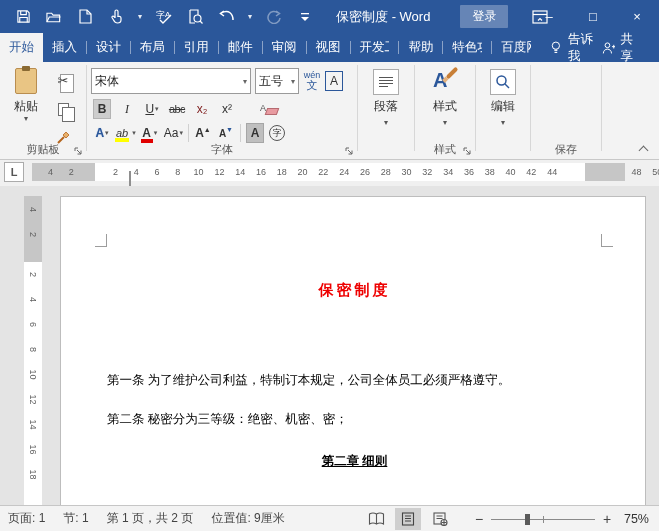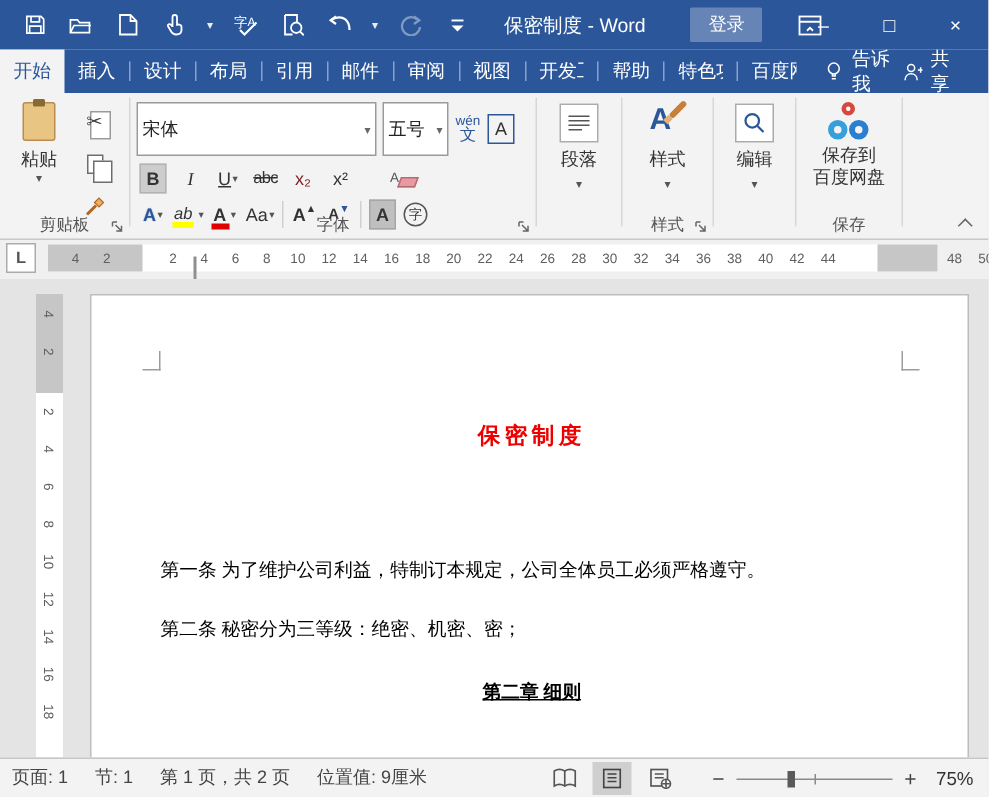--- a/index.html
+++ b/index.html
@@ -45,21 +45,21 @@
   .clipicon .page { position:absolute; right:-4px; top:5px; width:14px; height:19px; background:#fff; border:1px solid #9a9a9a; }
   .paste-big .lbl { margin-top:4px; font-size:12px; color:#333; }
   .clip-small { position:absolute; left:52px; top:8px; display:flex; flex-direction:column; gap:9px; align-items:center; }
   .sbtn { width:22px; height:20px; display:flex; align-items:center; justify-content:center; font-size:13px; color:#444; }
   .copy-ic { position:relative; width:11px; height:13px; border:1px solid #6d6d6d; background:#fff; }
   .copy-ic::before { content:""; position:absolute; left:3px; top:3px; width:11px; height:13px; border:1px solid #6d6d6d; background:#fff; }
 
   
   .grp.font { width:270px; }
   .frow1 { display:flex; align-items:center; gap:4px; padding:6px 0 0 4px; }
-  .combo { height:36px; background:#fff; border:1px solid #9a9a9a; display:flex; align-items:center; font-size:12px; color:#222; padding:0 3px; }
+  .combo { height:26px; background:#fff; border:1px solid #9a9a9a; display:flex; align-items:center; font-size:12px; color:#222; padding:0 3px; }
   .combo .arrow { margin-left:auto; color:#666; font-size:8px; padding-left:4px; }
   .combo.fname { width:160px; }
   .combo.fsize { width:44px; }
   .tbtn { min-width:18px; height:20px; display:flex; align-items:center; justify-content:center; color:#333; font-size:12px; }
   .tbtn .arr { font-size:7px; color:#555; margin-left:1px; }
   .pressed { background:#cdcdcd; border:1px solid #b3b3b3; }
   .frow2 { display:flex; align-items:center; gap:7px; padding:5px 0 0 6px; }
   .frow3 { display:flex; align-items:center; gap:5px; padding:4px 0 0 6px; }
   .u-line { text-decoration:underline; }
   .strike { text-decoration:line-through; letter-spacing:-.5px; font-size:11px; }
@@ -433,28 +433,20 @@
               <path d="M10 10 l4 4"></path>
             </svg>
         </span>
         <span class="lbl">编辑</span>
         <span class="arr">▾</span>
       </div>
     </div>
     <div class="grp-sep"></div>
 
     <div class="grp save2">
-      <div class="bigbtn">
-        <span class="baidu">
-            <span class="c1"></span>
-            <span class="c2"></span>
-            <span class="c3"></span>
-          </span>
-        <span class="lbl2"><span>保存到</span><br><span>百度网盘</span></span>
-      </div>
       <div class="grp-label">
           <span>保存</span>
         </div>
     </div>
     <div class="grp-sep"></div>
 
     <span class="collapse-ribbon"></span>
   </div>
 
   <div class="rulerzone">

